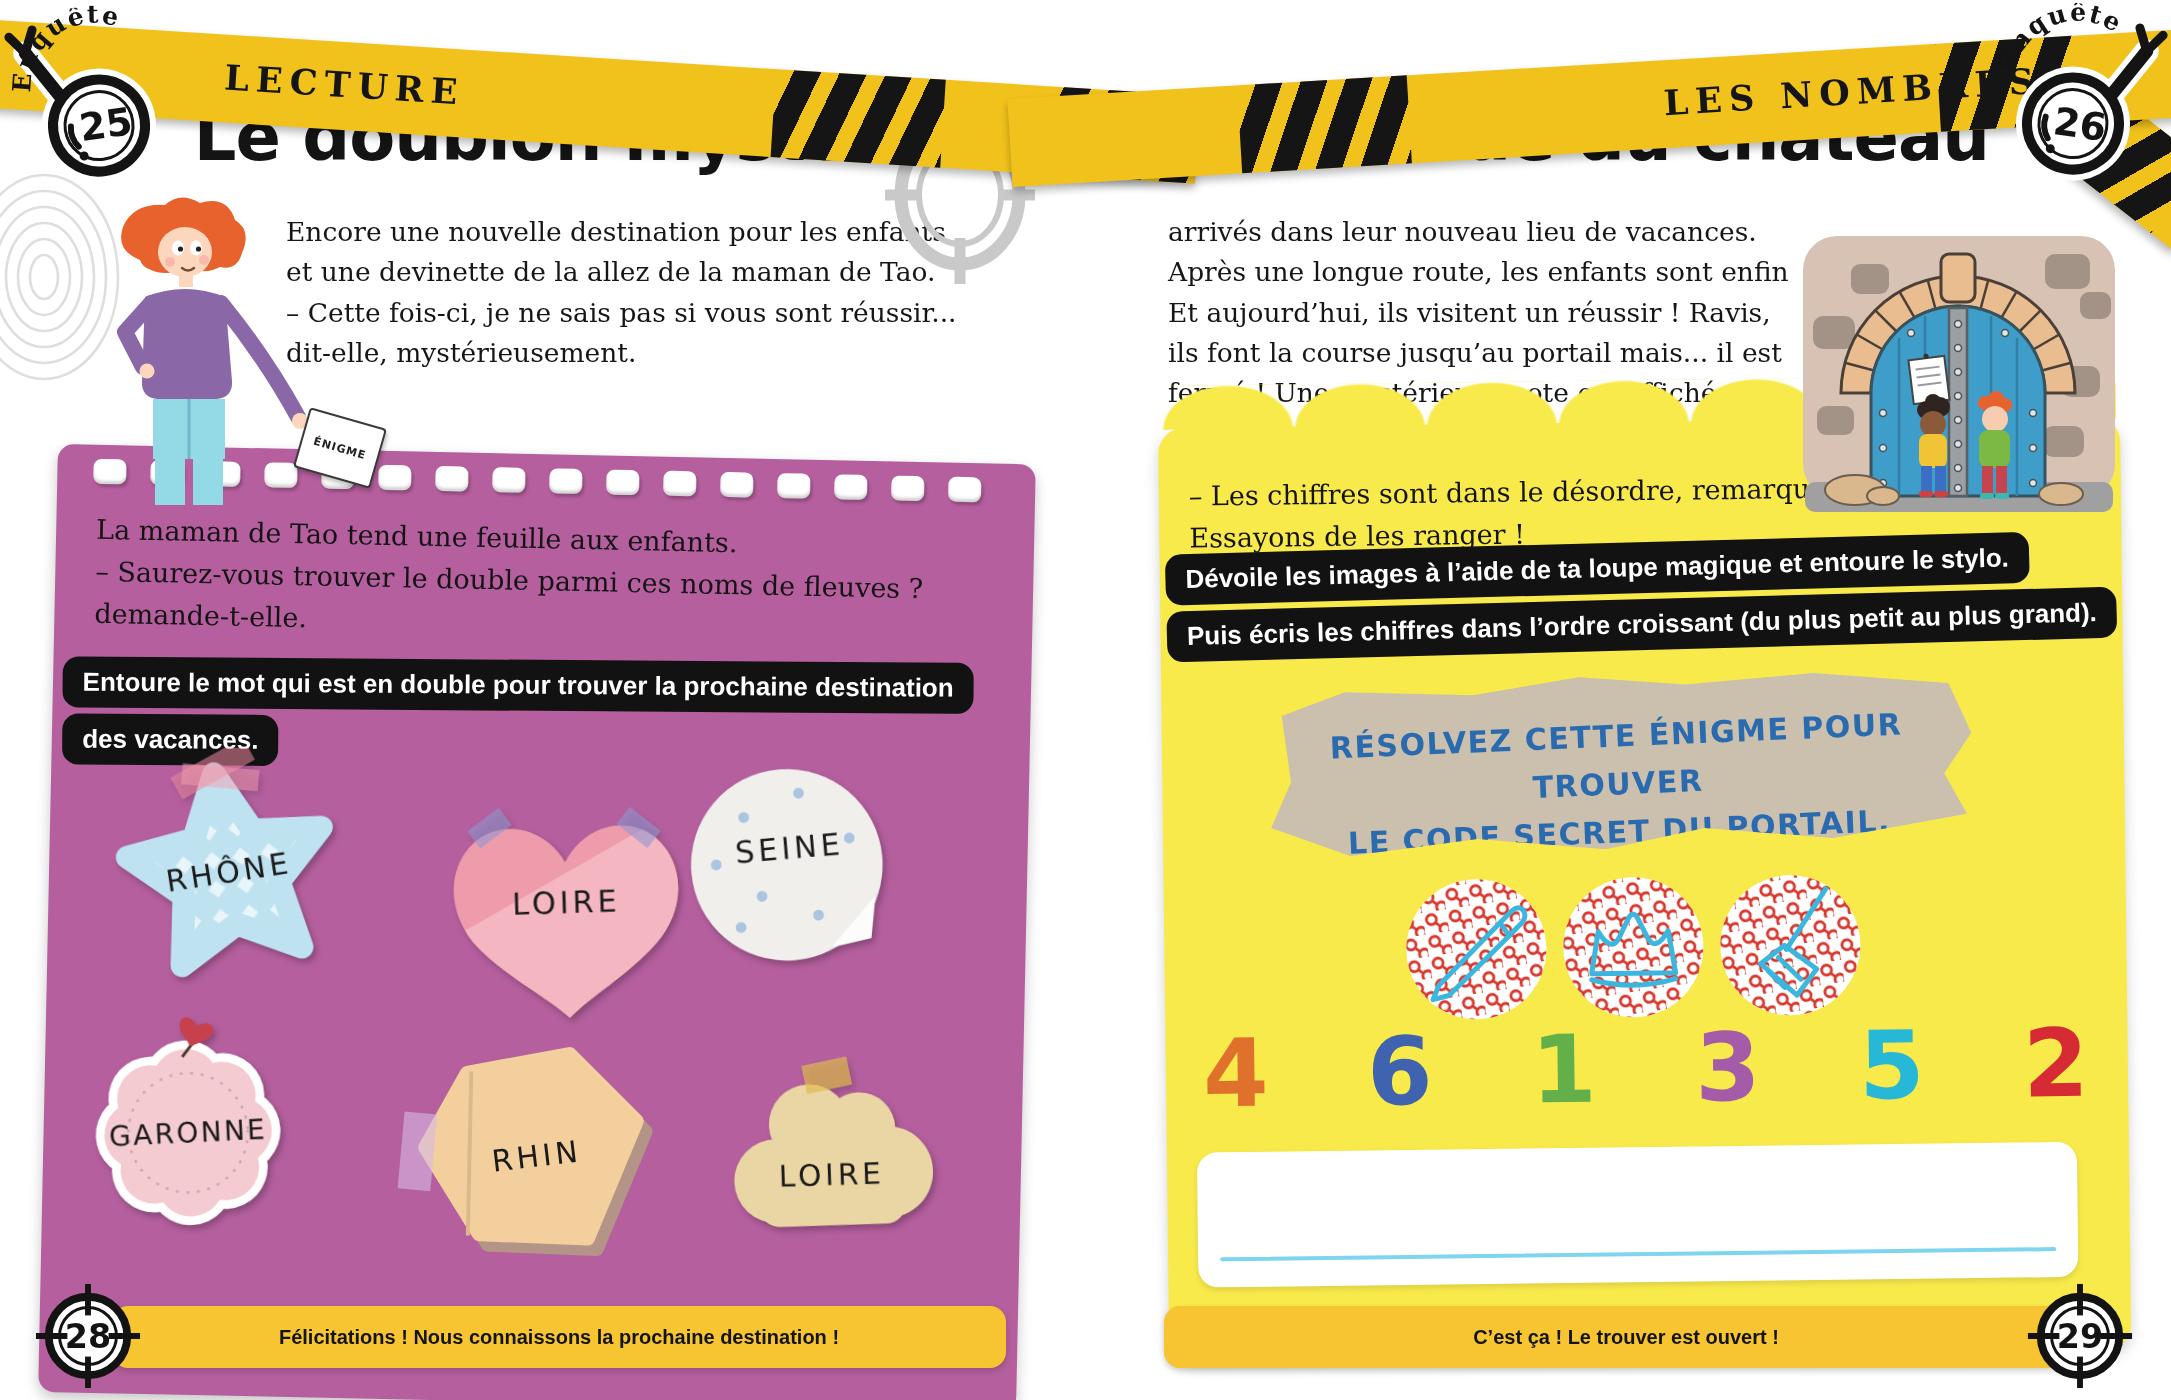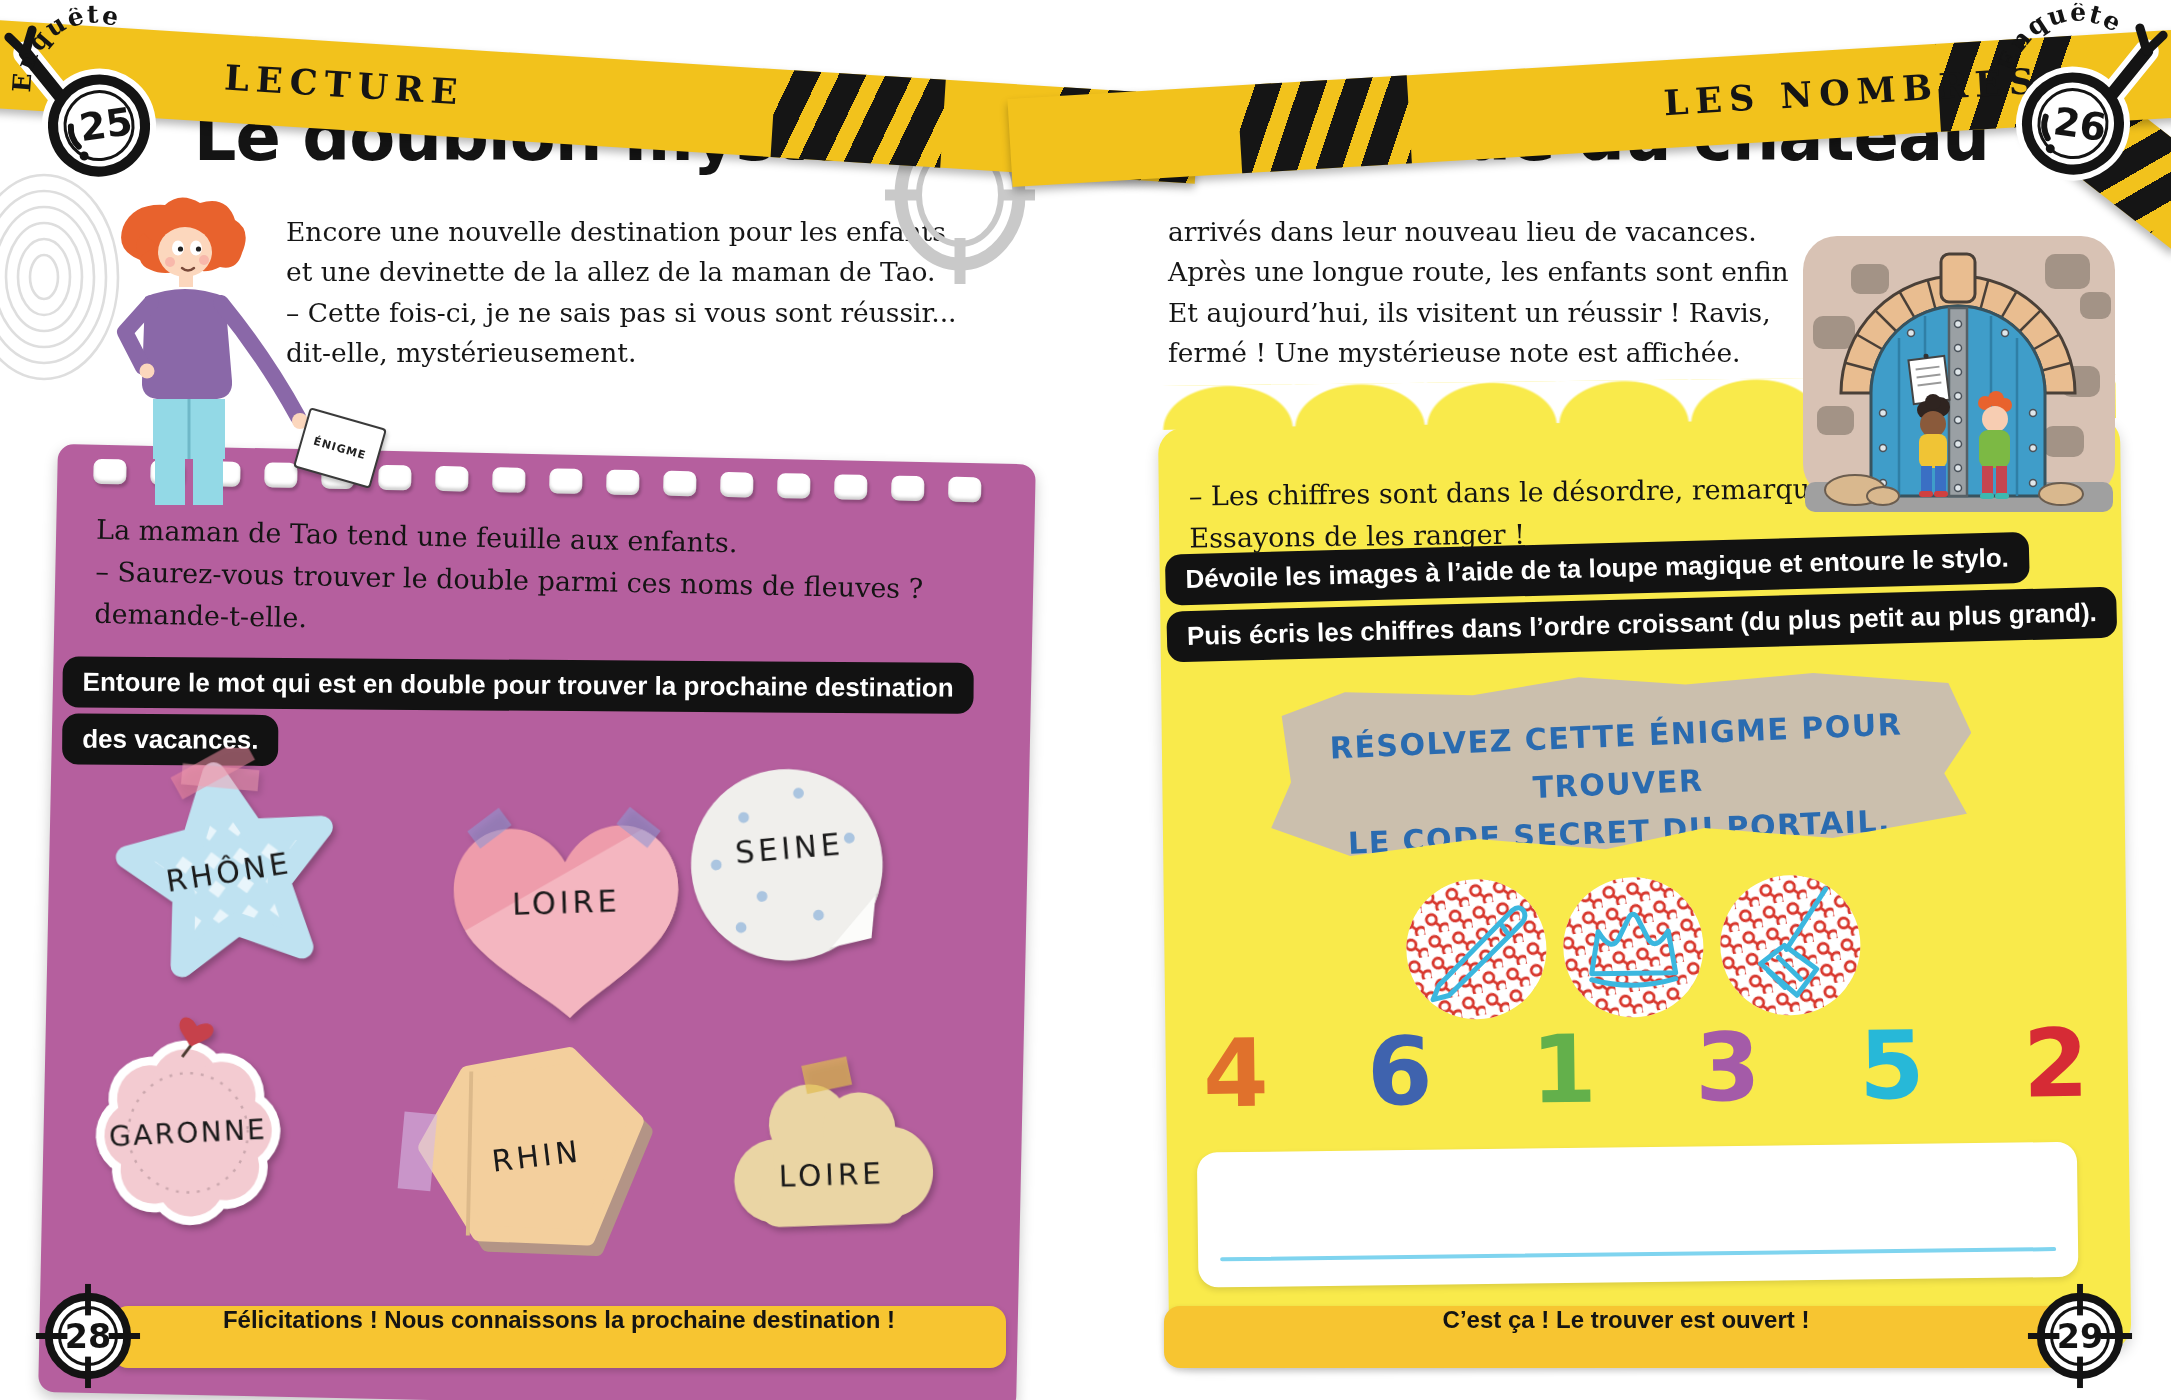--- a/index.html
+++ b/index.html
@@ -83,22 +83,22 @@
     position:absolute;left:30px;top:725px;width:880px;height:135px;
     background:#ffffff;border-radius:20px;box-shadow:0 3px 6px rgba(0,0,0,.12);
   }
   .answer-line{
     position:absolute;left:22px;right:22px;bottom:26px;height:4px;
     background:#7fd4ef;border-radius:2px;
   }
   
   .footer-bar{
     position:absolute;top:1306px;height:62px;background:#f7c531;border-radius:16px;
-    display:flex;align-items:flex-start;justify-content:center;
-    font-family:"Liberation Sans",sans-serif;font-weight:bold;font-size:24px;
+    display:flex;align-items:center;justify-content:center;
+    font-family:"Liberation Sans",sans-serif;font-weight:bold;font-size:20px;
     color:#141414;box-shadow:0 3px 6px rgba(0,0,0,.18);white-space:nowrap;
   }
   
   .card-enigme{
     position:absolute;left:300px;top:417px;width:76px;height:58px;background:#ffffff;
     border:2.5px solid #3a3a3a;border-radius:4px;transform:rotate(16deg);z-index:6;
     display:flex;align-items:center;justify-content:center;
     box-shadow:2px 3px 4px rgba(0,0,0,.25);
   }
   .card-enigme span{font-size:11px;font-weight:bold;letter-spacing:1px;color:#222;}
@@ -374,20 +374,21 @@
   </svg>
 </div>
 
 <div>
   <h1 class="page-title" style="left:1240px;top:98px;width:780px;margin:0">Le code du château</h1>
 
   <div class="intro" style="left:1168px;top:212px">
     <div>arrivés dans leur nouveau lieu de vacances.</div>
     <div>Après une longue route, les enfants sont enfin</div>
     <div>Et aujourd’hui, ils visitent un réussir ! Ravis,</div>
+    <div>ils font la course jusqu’au portail mais... il est</div>
     <div>fermé ! Une mystérieuse note est affichée.</div>
   </div>
 
   <div class="pad-right">
     <div class="pad-story" style="left:30px;top:48px">
       <div>– Les chiffres sont dans le désordre, remarque Mila.</div>
       <div>Essayons de les ranger !</div>
     </div>
     <div class="abs" style="left:6px;top:120px;transform:rotate(-0.8deg)">
       <span class="blackline"><span>Dévoile les images à l’aide de ta loupe magique et entoure le stylo.</span></span>

